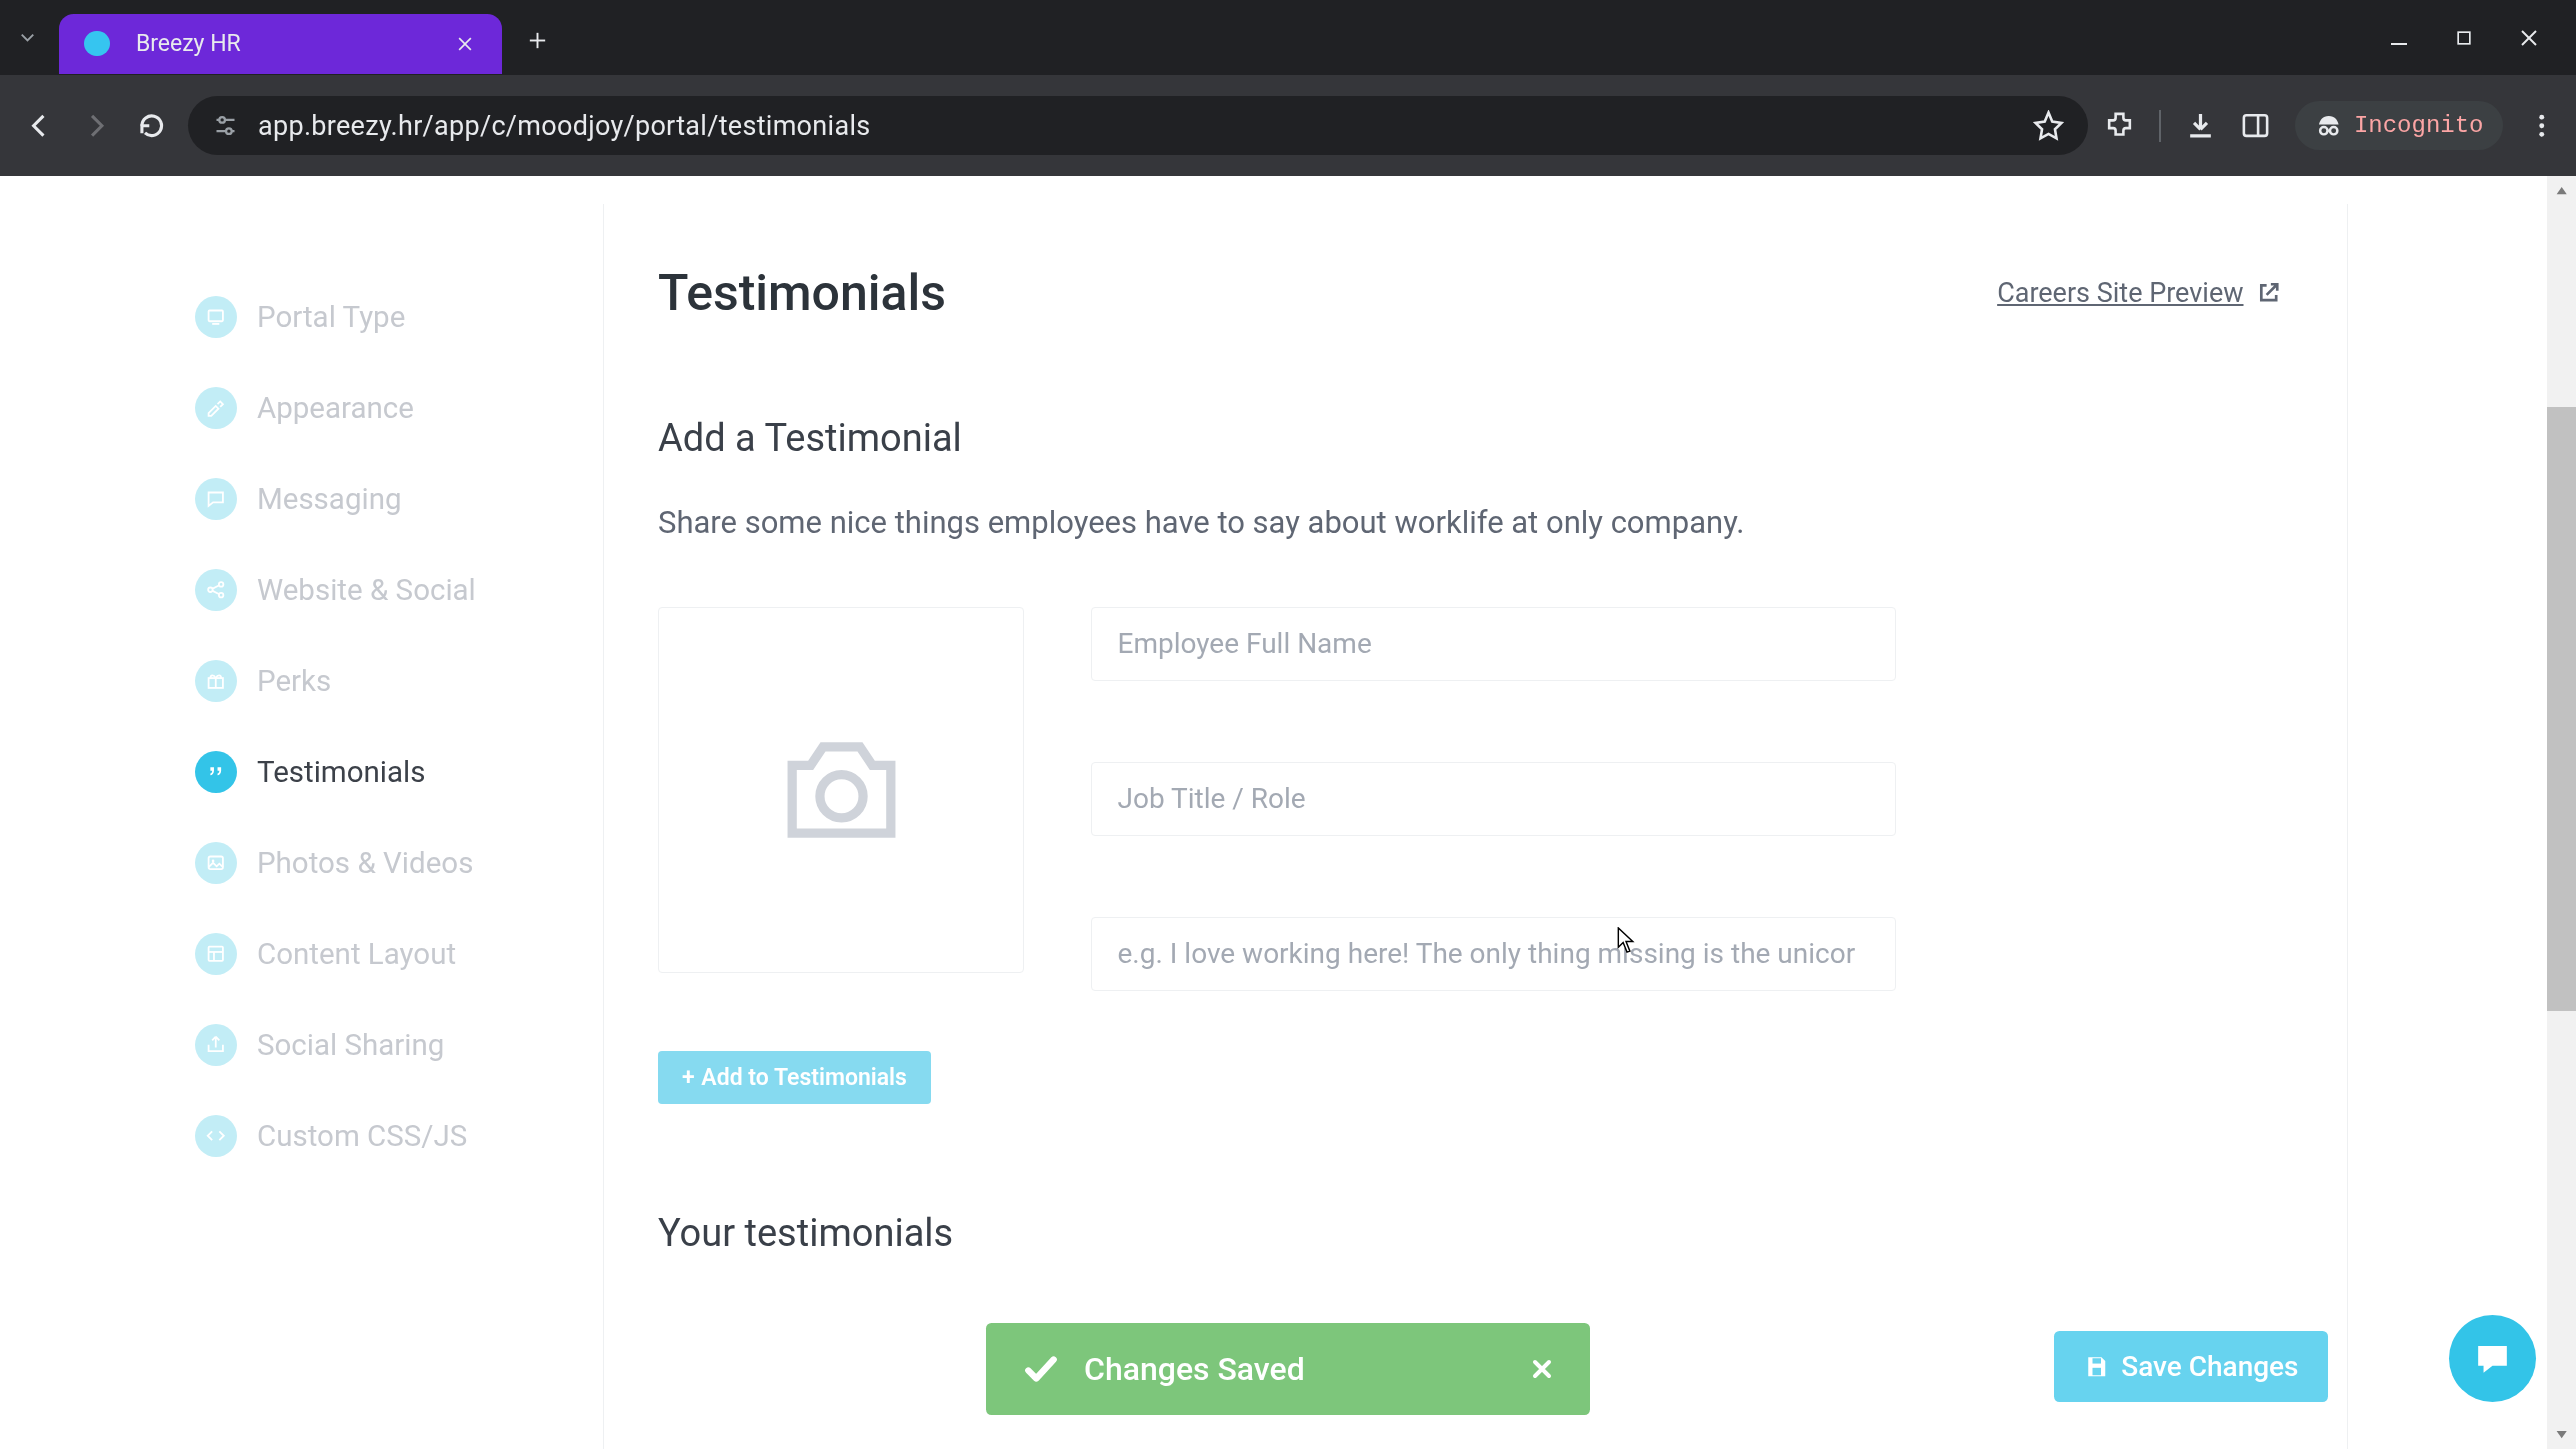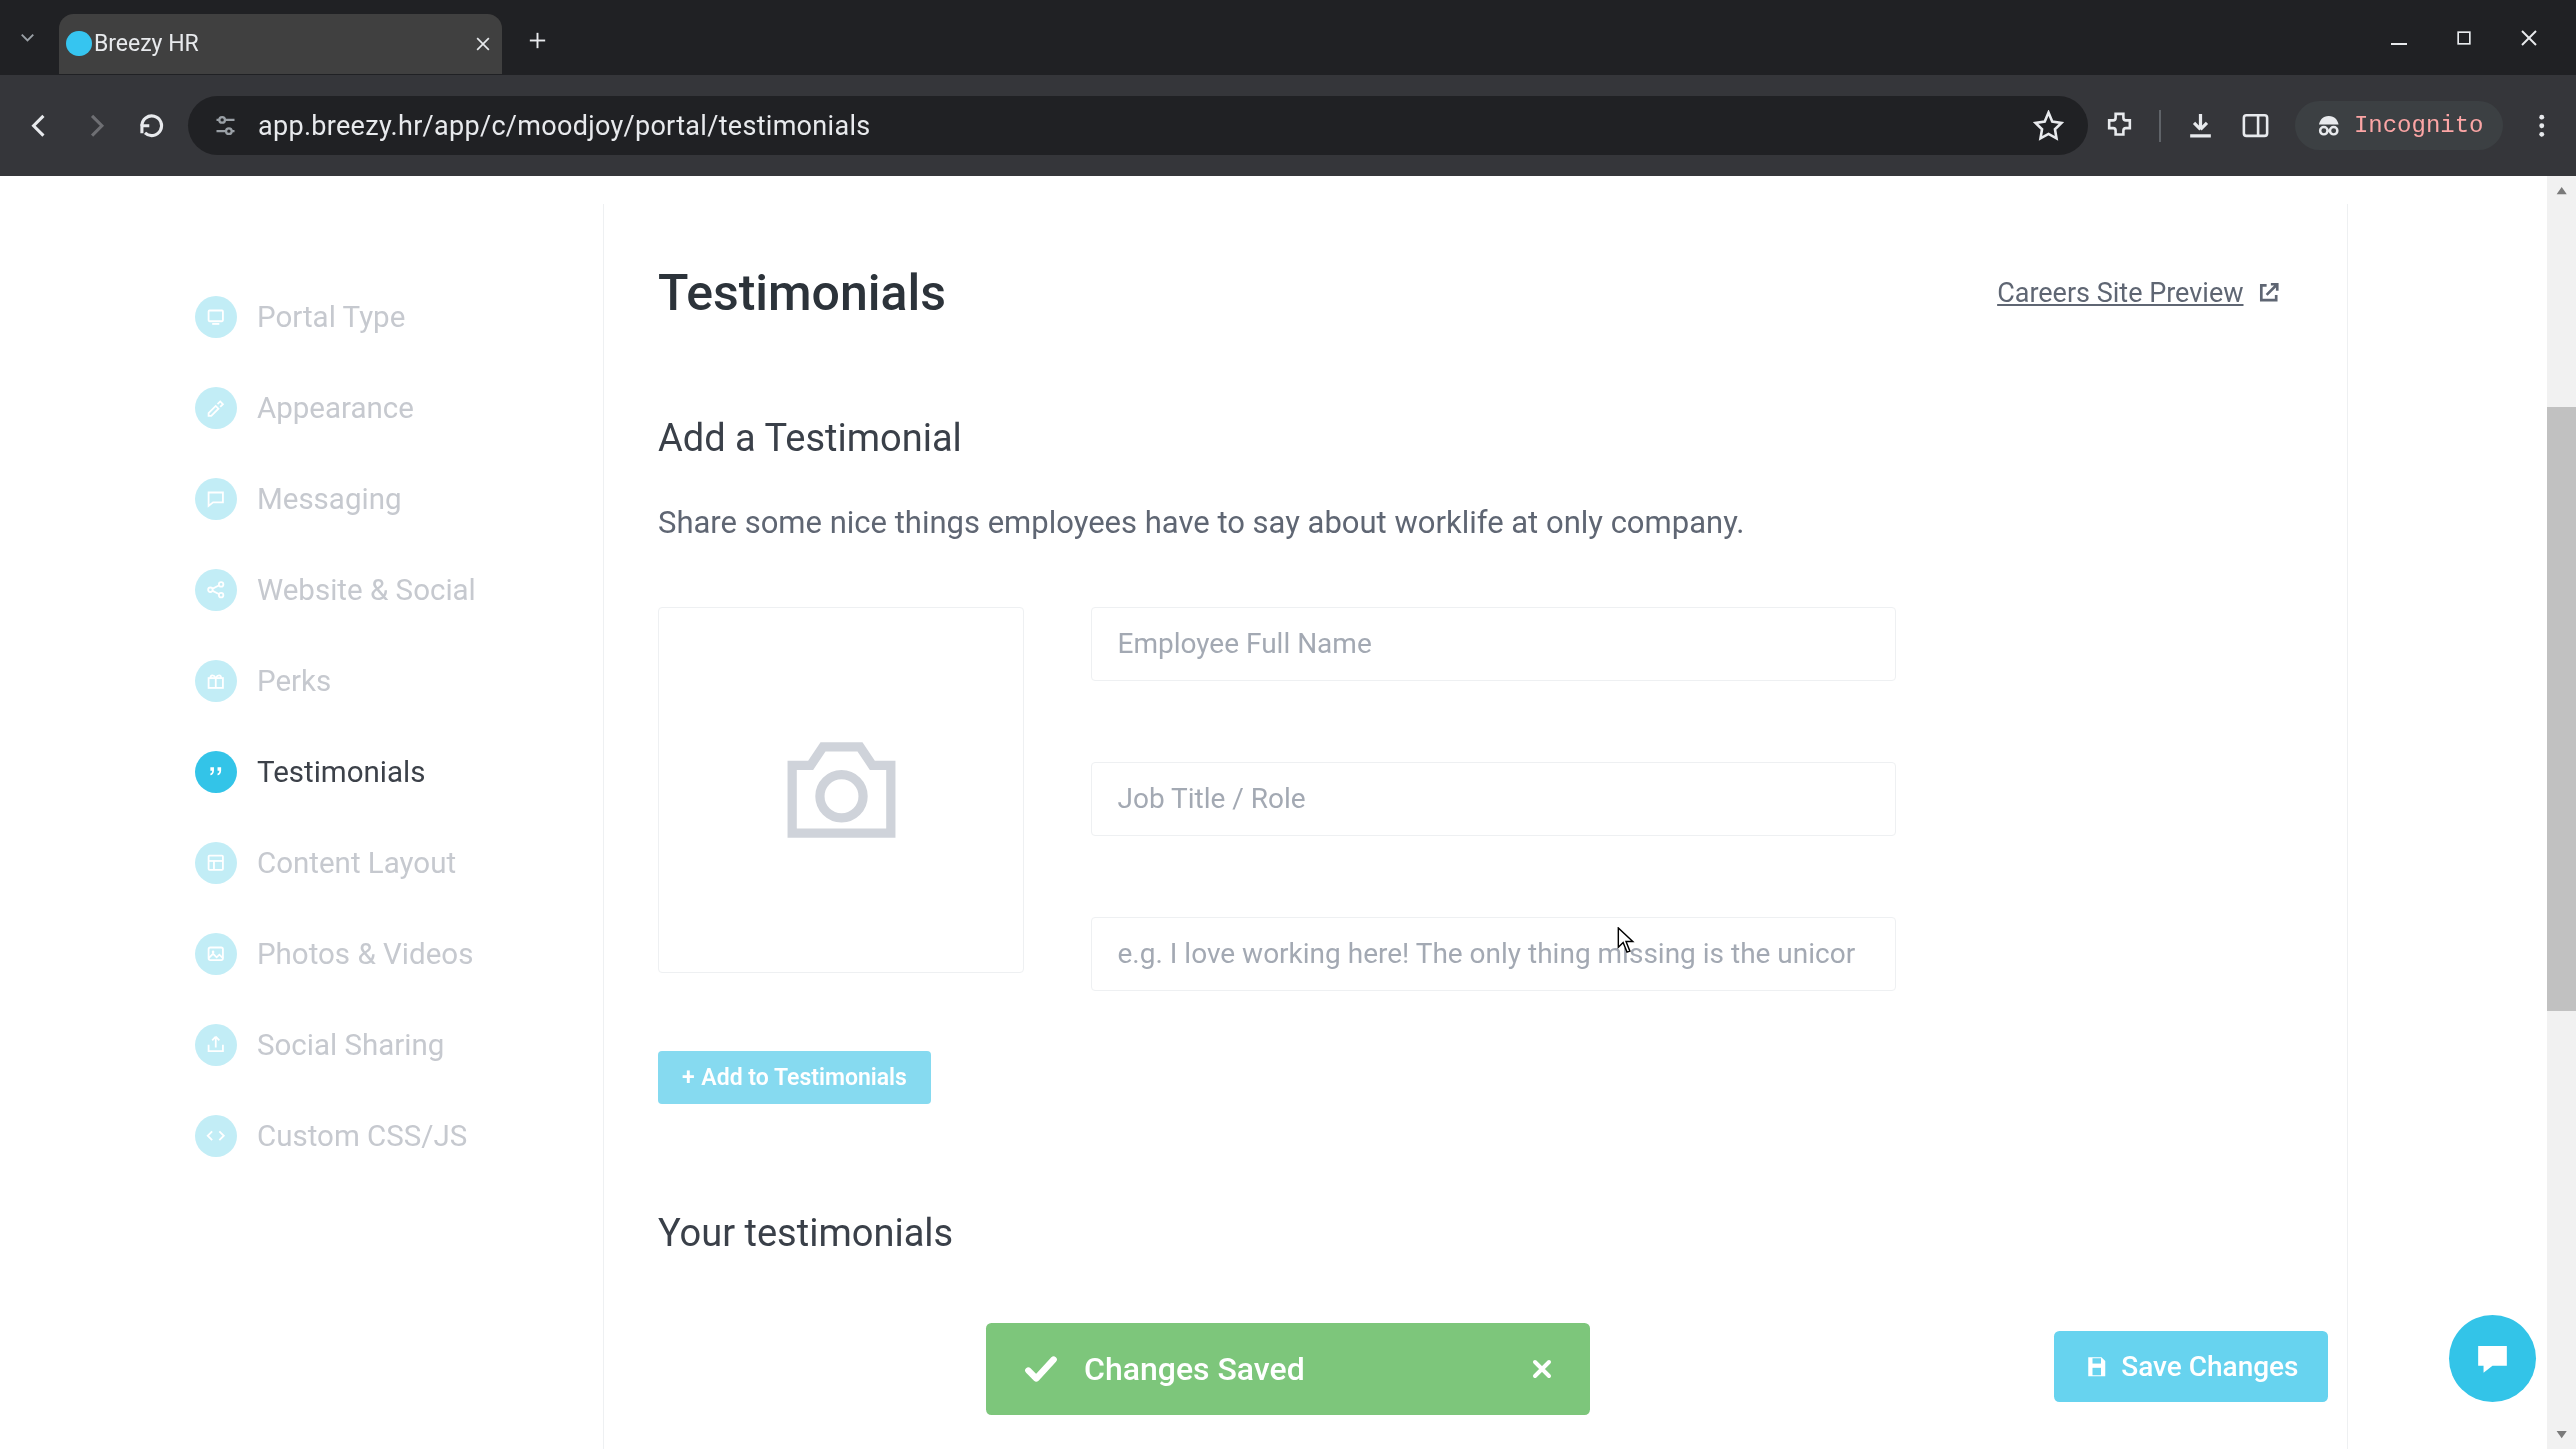--- a/index.html
+++ b/index.html
@@ -43,26 +43,26 @@
 }
 
 .tab-dropdown svg {
   width: 23px;
   height: 23px;
 }
 
 .tab {
   height: 60px;
   width: 443px;
-  background: #404040;
+  background: #6d28d9;
   border-radius: 14.8px 14.8px 0 0;
   display: flex;
   align-items: center;
-  padding: 0 7px;
-  gap: 2px;
+  padding: 0 25px;
+  gap: 26px;
   margin-top: 12px;
 }
 
 .tab-favicon {
   width: 25.5px;
   height: 25.5px;
   background: #36c5f0;
   border-radius: 50%;
   flex-shrink: 0;
 }
@@ -739,36 +739,36 @@
         <div class="sidebar-icon active">
           <svg viewBox="0 0 24 24" fill="#ffffff">
               <path d="M6 7h4v4c0 3-2 5-4 5v-2c1 0 2-1 2-3H6V7zm8 0h4v4c0 3-2 5-4 5v-2c1 0 2-1 2-3h-2V7z"></path>
             </svg>
         </div>
         <span class="sidebar-label active">Testimonials</span>
       </div>
       <div class="sidebar-item">
         <div class="sidebar-icon inactive">
           <svg viewBox="0 0 24 24" fill="none">
+              <rect x="4" y="5" width="16" height="14" rx="2" stroke="#ffffff" stroke-width="2"></rect>
+              <circle cx="9" cy="10" r="1.5" fill="#ffffff"></circle>
+              <path d="M4 17l5-5 4 4 3-3 4 4" stroke="#ffffff" stroke-width="2"></path>
+            </svg>
+        </div>
+        <span class="sidebar-label inactive">Photos &amp; Videos</span>
+      </div>
+      <div class="sidebar-item">
+        <div class="sidebar-icon inactive">
+          <svg viewBox="0 0 24 24" fill="none">
               <rect x="4" y="4" width="16" height="16" rx="1" stroke="#ffffff" stroke-width="2"></rect>
               <line x1="4" y1="10" x2="20" y2="10" stroke="#ffffff" stroke-width="2"></line>
               <line x1="10" y1="10" x2="10" y2="20" stroke="#ffffff" stroke-width="2"></line>
             </svg>
         </div>
         <span class="sidebar-label inactive">Content Layout</span>
-      </div>
-      <div class="sidebar-item">
-        <div class="sidebar-icon inactive">
-          <svg viewBox="0 0 24 24" fill="none">
-              <rect x="4" y="5" width="16" height="14" rx="2" stroke="#ffffff" stroke-width="2"></rect>
-              <circle cx="9" cy="10" r="1.5" fill="#ffffff"></circle>
-              <path d="M4 17l5-5 4 4 3-3 4 4" stroke="#ffffff" stroke-width="2"></path>
-            </svg>
-        </div>
-        <span class="sidebar-label inactive">Photos &amp; Videos</span>
       </div>
       <div class="sidebar-item">
         <div class="sidebar-icon inactive">
           <svg viewBox="0 0 24 24" fill="none">
               <path d="M4 12v7h16v-7M12 3v12m0-12l-4 4m4-4l4 4" stroke="#ffffff" stroke-width="2"></path>
             </svg>
         </div>
         <span class="sidebar-label inactive">Social Sharing</span>
       </div>
       <div class="sidebar-item">

